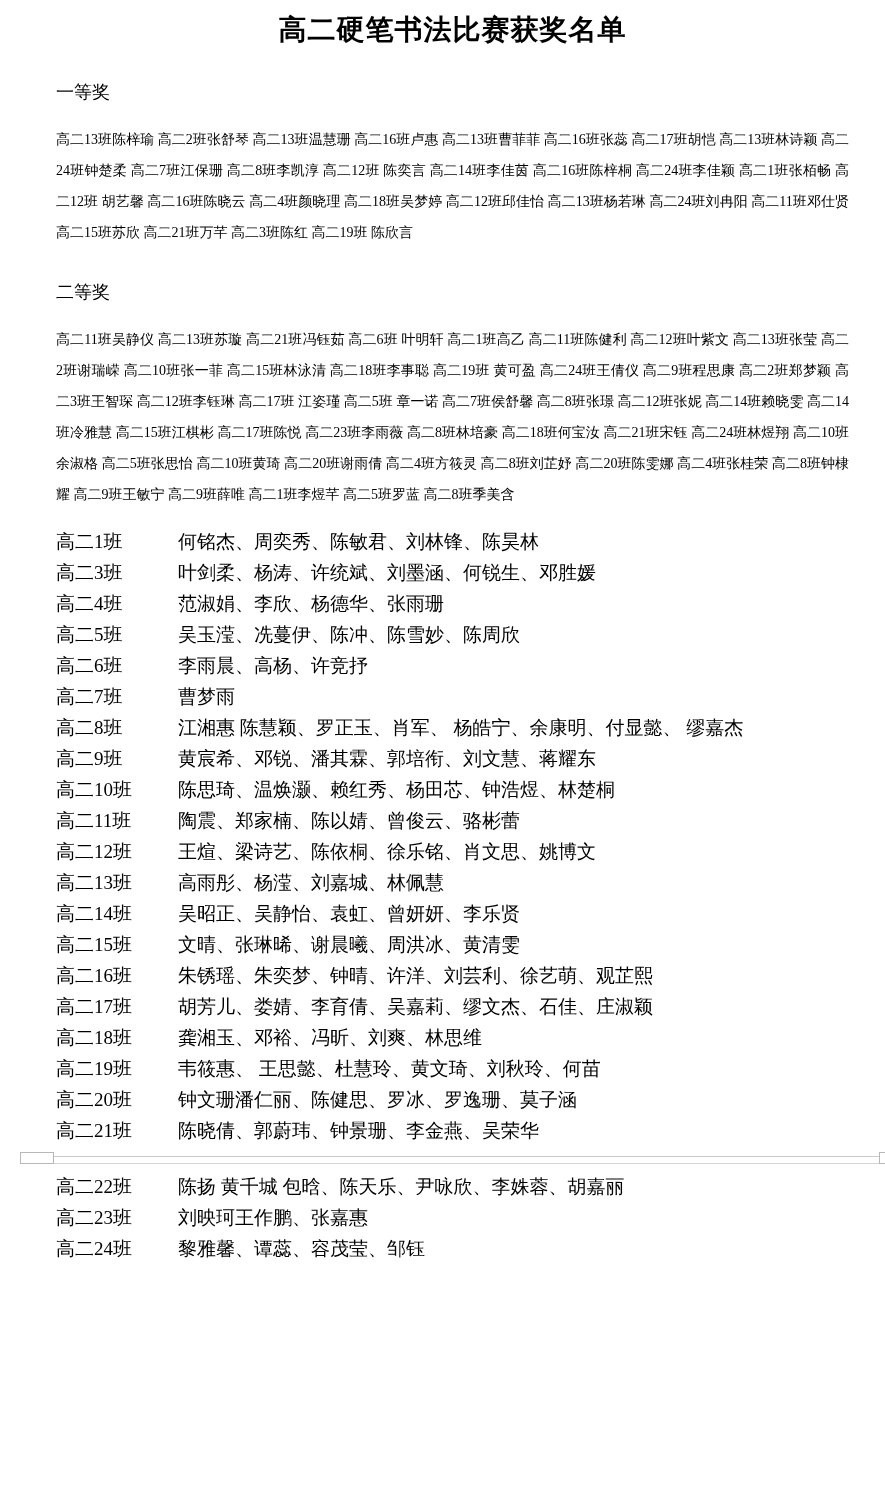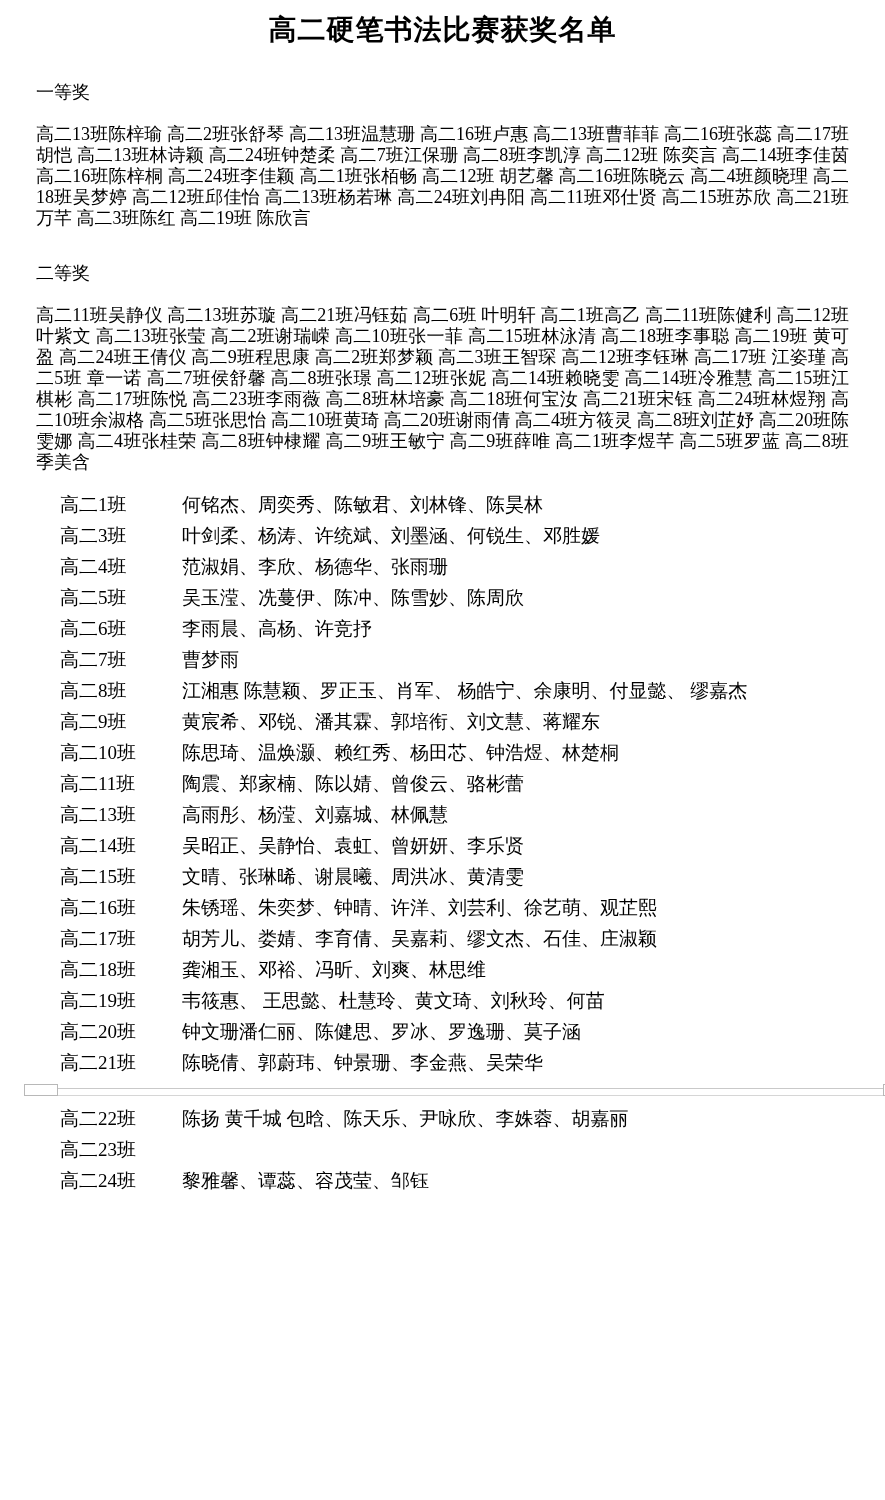--- a/index.html
+++ b/index.html
@@ -4,49 +4,48 @@
 <style>
   html, body {
     margin: 0;
     padding: 0;
     background: #ffffff;
   }
   .doc {
     width: 885px;
     min-height: 1500px;
     box-sizing: border-box;
-    padding: 6px 36px 10px 36px;
+    padding: 6px 36px 10px 56px;
     font-family: "Liberation Serif", "DejaVu Serif", serif;
     color: #000000;
     overflow: hidden;
   }
   .title {
     text-align: center;
     font-size: 28px;
     font-weight: bold;
     margin: 6px 0 0 0;
     line-height: 36px;
     letter-spacing: 1px;
   }
   .award-heading {
     font-size: 18px;
     font-weight: normal;
     line-height: 28px;
     margin: 30px 0 0 0;
   }
   .winners {
-    font-size: 18px;
-    line-height: 21px;
+    font-size: 14px;
+    line-height: 31px;
     text-align: justify;
     margin: 18px 0 0 0;
   }
   .rows {
     margin-top: 16px;
     font-size: 19px;
-    margin-left: 24px;
   }
   .row {
     display: flex;
     line-height: 31px;
   }
   .cls {
     flex: 0 0 auto;
     width: 122px;
     white-space: nowrap;
   }
@@ -130,20 +129,24 @@
     </div>
     <div class="row">
       <span class="cls">高二10班</span>
       <span class="names">陈思琦、温焕灏、赖红秀、杨田芯、钟浩煜、林楚桐</span>
     </div>
     <div class="row">
       <span class="cls">高二11班</span>
       <span class="names">陶震、郑家楠、陈以婧、曾俊云、骆彬蕾</span>
     </div>
     <div class="row">
+      <span class="cls">高二12班</span>
+      <span class="names">王煊、梁诗艺、陈依桐、徐乐铭、肖文思、姚博文</span>
+    </div>
+    <div class="row">
       <span class="cls">高二13班</span>
       <span class="names">高雨彤、杨滢、刘嘉城、林佩慧</span>
     </div>
     <div class="row">
       <span class="cls">高二14班</span>
       <span class="names">吴昭正、吴静怡、袁虹、曾妍妍、李乐贤</span>
     </div>
     <div class="row">
       <span class="cls">高二15班</span>
       <span class="names">文晴、张琳晞、谢晨曦、周洪冰、黄清雯</span>
@@ -179,20 +182,21 @@
       <span class="pb-box left"></span>
       <span class="pb-box right"></span>
     </div>
 
     <div class="row">
       <span class="cls">高二22班</span>
       <span class="names">陈扬 黄千城 包晗、陈天乐、尹咏欣、李姝蓉、胡嘉丽</span>
     </div>
     <div class="row">
       <span class="cls">高二23班</span>
+      <span class="names">刘映珂王作鹏、张嘉惠</span>
     </div>
     <div class="row">
       <span class="cls">高二24班</span>
       <span class="names">黎雅馨、谭蕊、容茂莹、邹钰</span>
     </div>
 
   </div>
 </div>
 
 </body></html>

